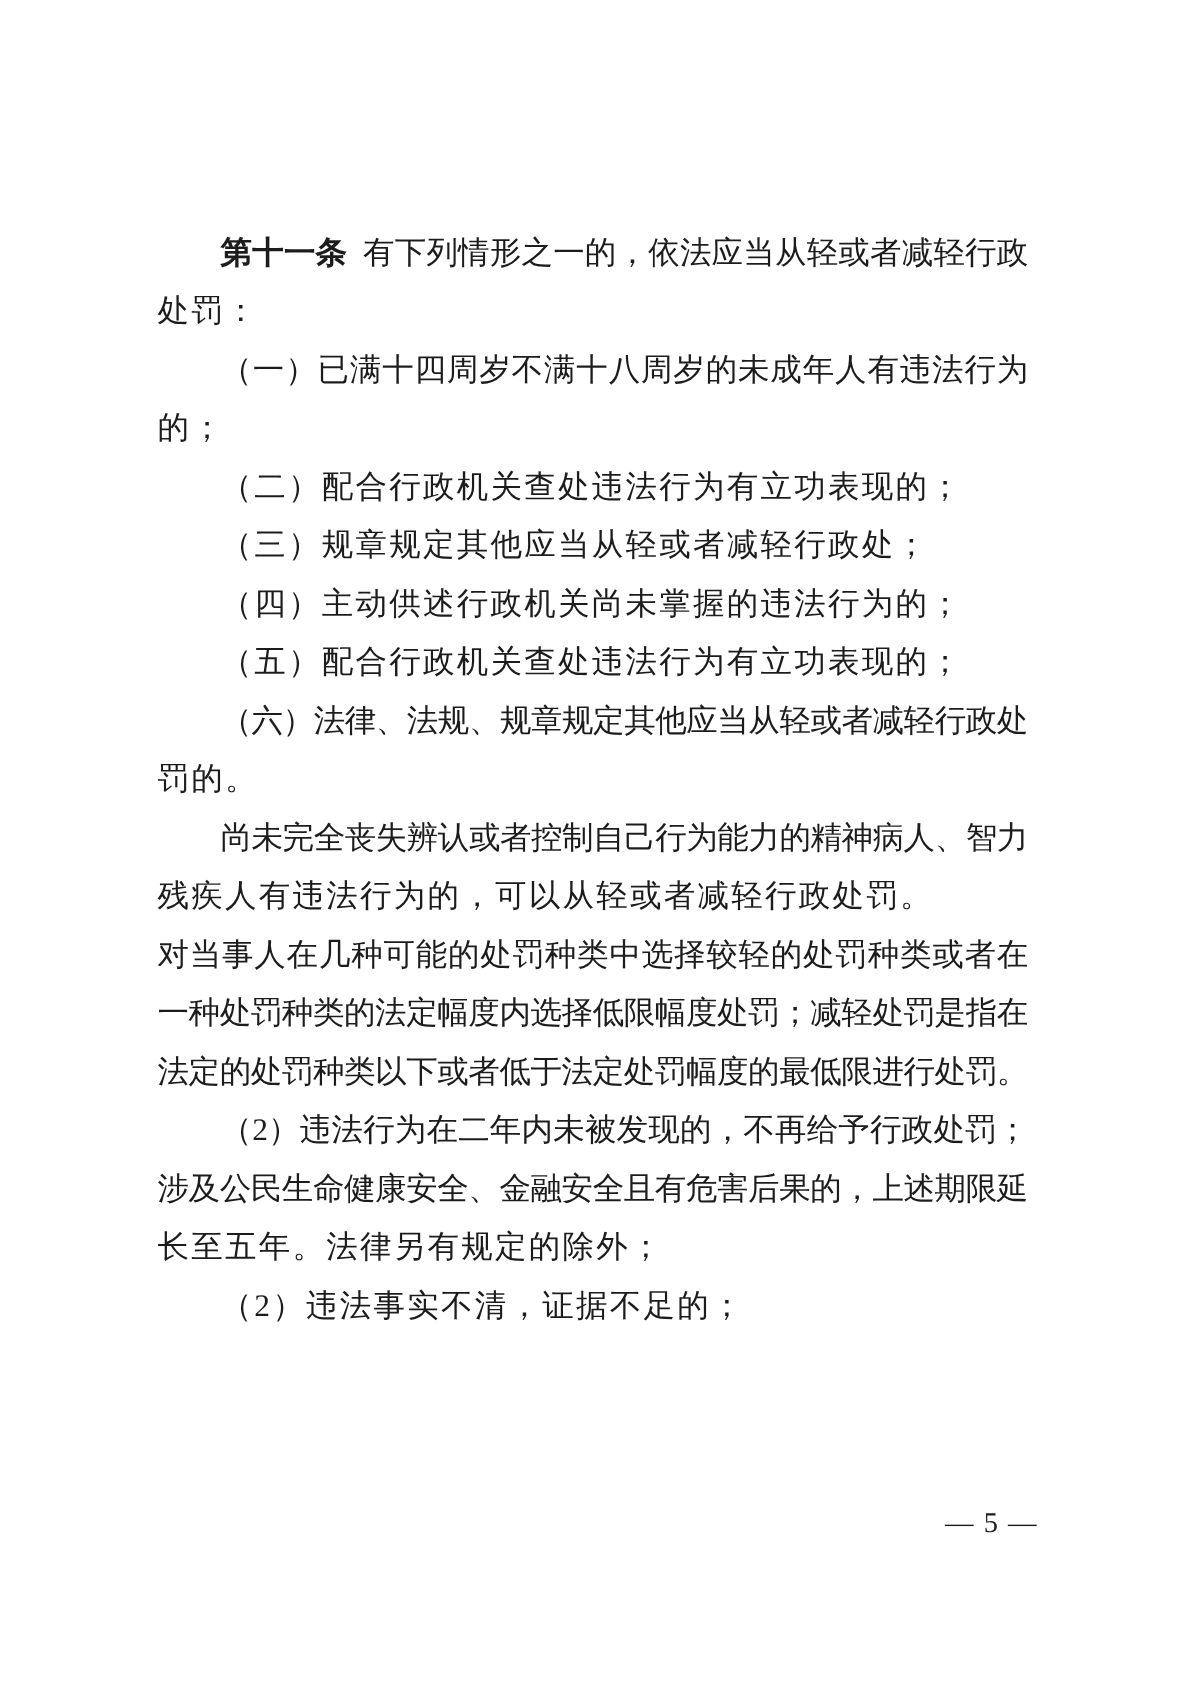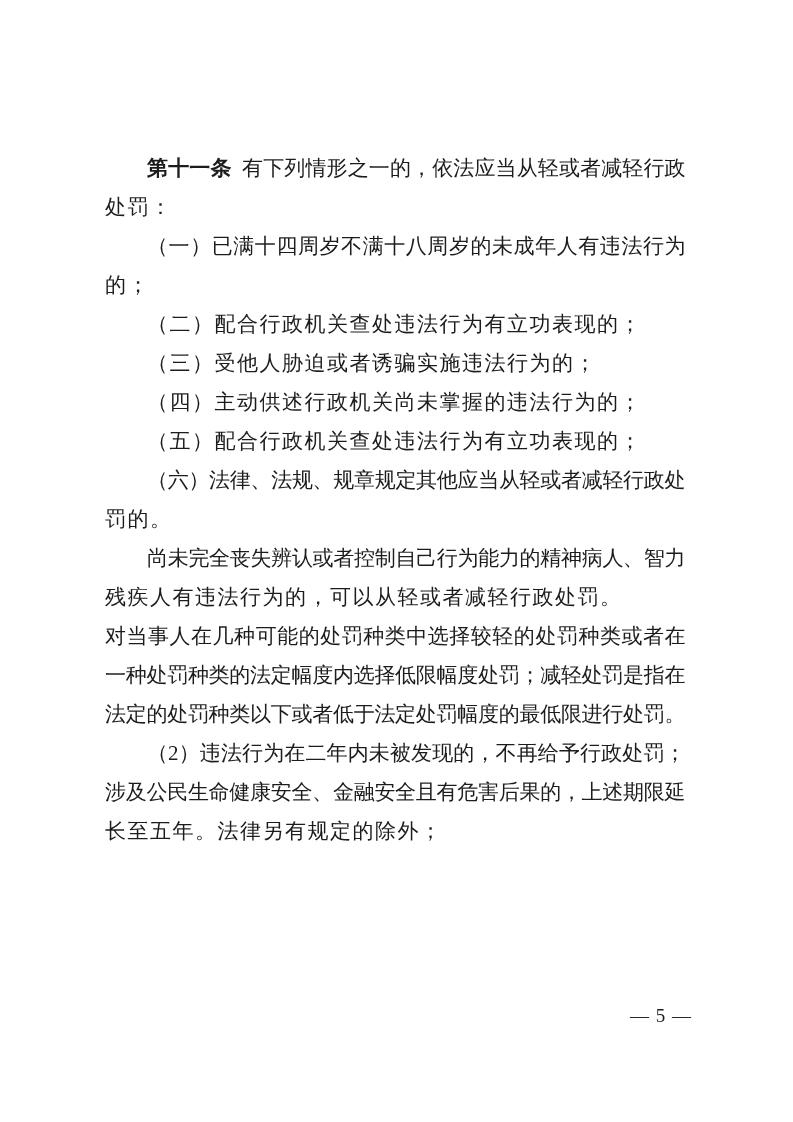--- a/index.html
+++ b/index.html
@@ -64,21 +64,21 @@
     <p class="para">
       <span class="line ind fill">（一）已满十四周岁不满十八周岁的未成年人有违法行为</span>
       <span class="line">的；</span>
     </p>
 
     <p class="para">
       <span class="line ind">（二）配合行政机关查处违法行为有立功表现的；</span>
     </p>
 
     <p class="para">
-      <span class="line ind">（三）受他人胁迫或者诱骗实施违法行为的；</span>
+      <span class="line ind">（三）规章规定其他应当从轻或者减轻行政处；</span>
     </p>
 
     <p class="para">
       <span class="line ind">（四）主动供述行政机关尚未掌握的违法行为的；</span>
     </p>
 
     <p class="para">
       <span class="line ind">（五）配合行政机关查处违法行为有立功表现的；</span>
     </p>
 
@@ -98,18 +98,21 @@
       <span class="line fill">法定的处罚种类以下或者低于法定处罚幅度的最低限进行处罚。</span>
     </p>
 
 
     <p class="para">
       <span class="line ind fill">（2）违法行为在二年内未被发现的，不再给予行政处罚；</span>
       <span class="line fill">涉及公民生命健康安全、金融安全且有危害后果的，上述期限延</span>
       <span class="line">长至五年。法律另有规定的除外；</span>
     </p>
 
+    <p class="para">
+      <span class="line ind">（2）违法事实不清，证据不足的；</span>
+    </p>
 
 
   </div>
 
   <div class="page-number">— 5 —</div>
 </div>
 
 </body></html>

